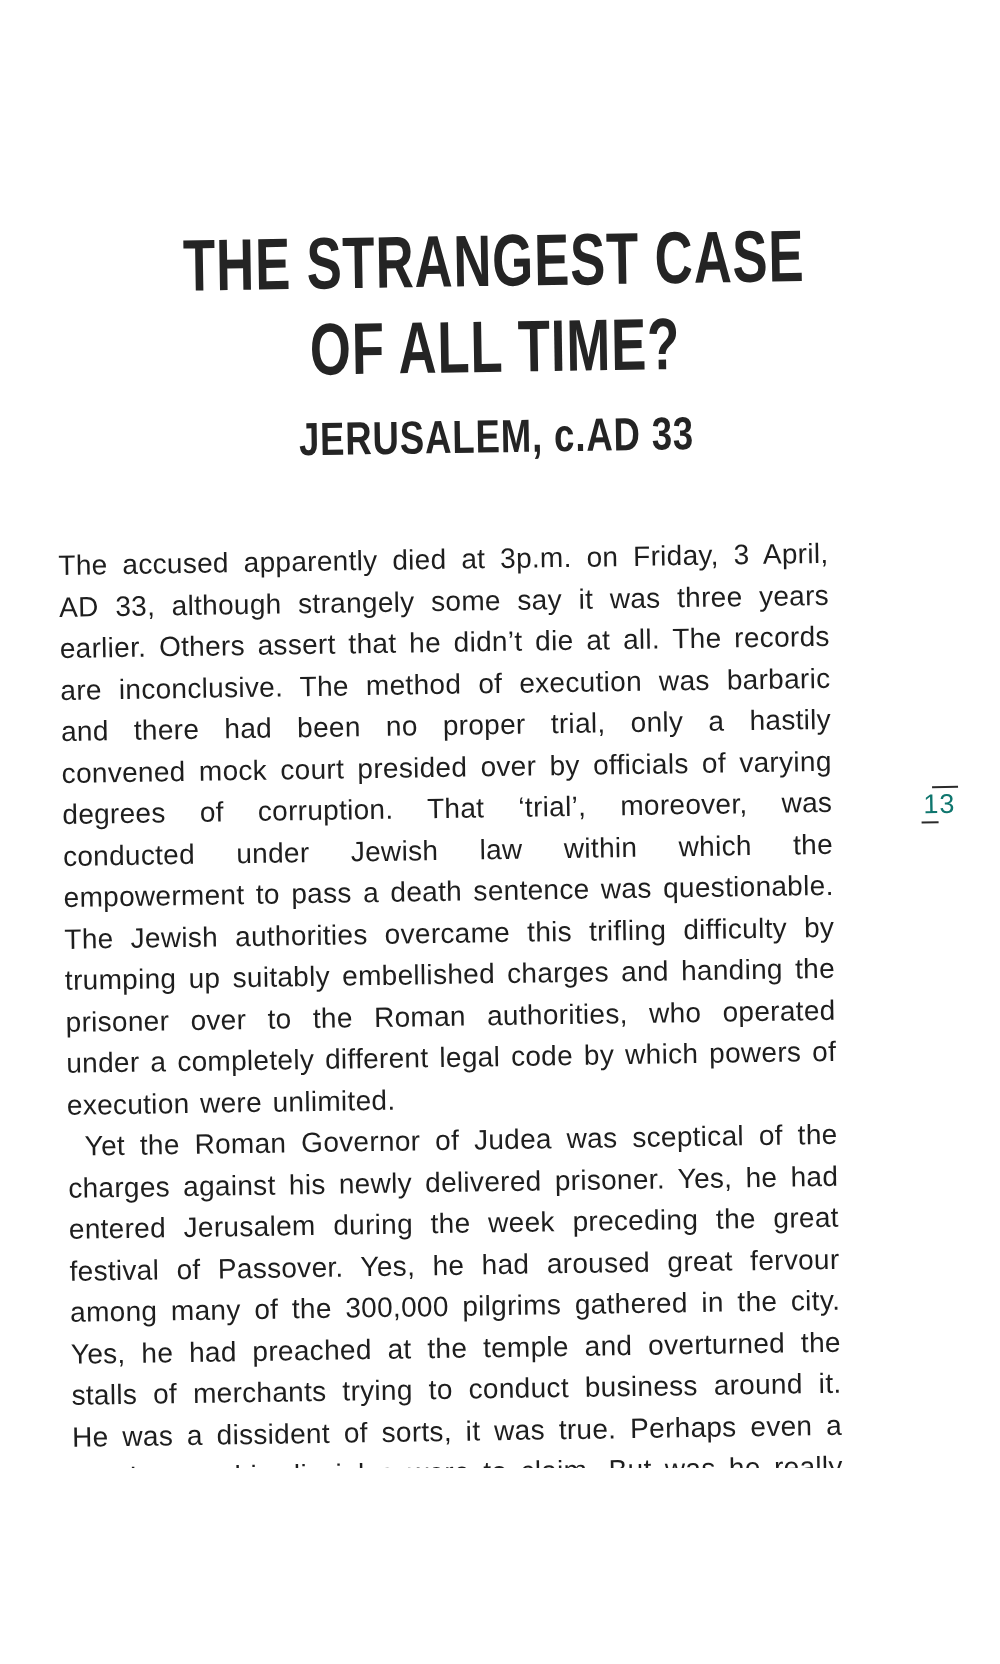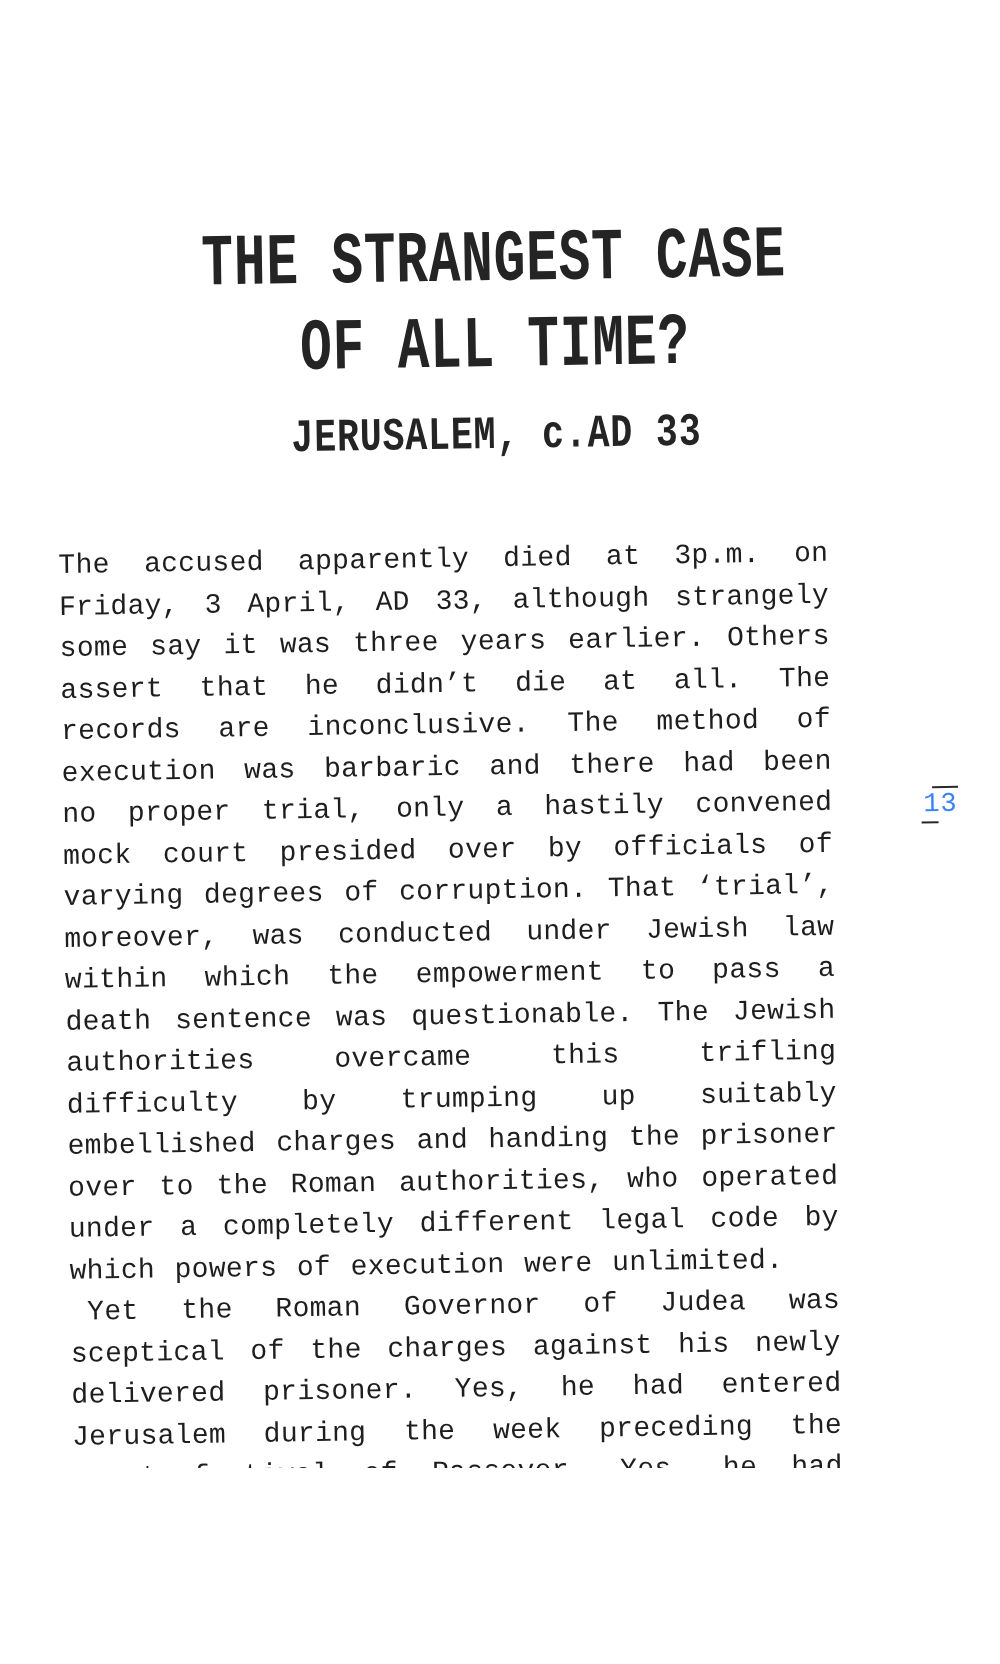--- a/index.html
+++ b/index.html
@@ -6,21 +6,21 @@
     margin: 0;
     padding: 0;
     background: #ffffff;
   }
   .page {
     position: relative;
     width: 1000px;
     height: 1468px;
     background: #ffffff;
     overflow: hidden;
-    font-family: Liberation Mono, monospace;
+    font-family: Liberation Sans, sans-serif;
   }
   
   .content {
     position: absolute;
     inset: 0;
     transform: rotate(-0.9deg);
     transform-origin: 50% 45%;
   }
   .heading-block {
     margin-top: 218px;
@@ -66,21 +66,21 @@
   .body-text p.indent {
     text-indent: 17px;
   }
   .page-number {
     position: absolute;
     top: 796px;
     left: 921px;
     font-size: 27px;
     line-height: 30px;
     letter-spacing: 1px;
-    color: #3b82f6;
+    color: #0f766e;
   }
   .page-number::before {
     content: "";
     position: absolute;
     top: -3px;
     left: 9px;
     width: 26px;
     height: 2px;
     background: #2a2a2a;
   }

